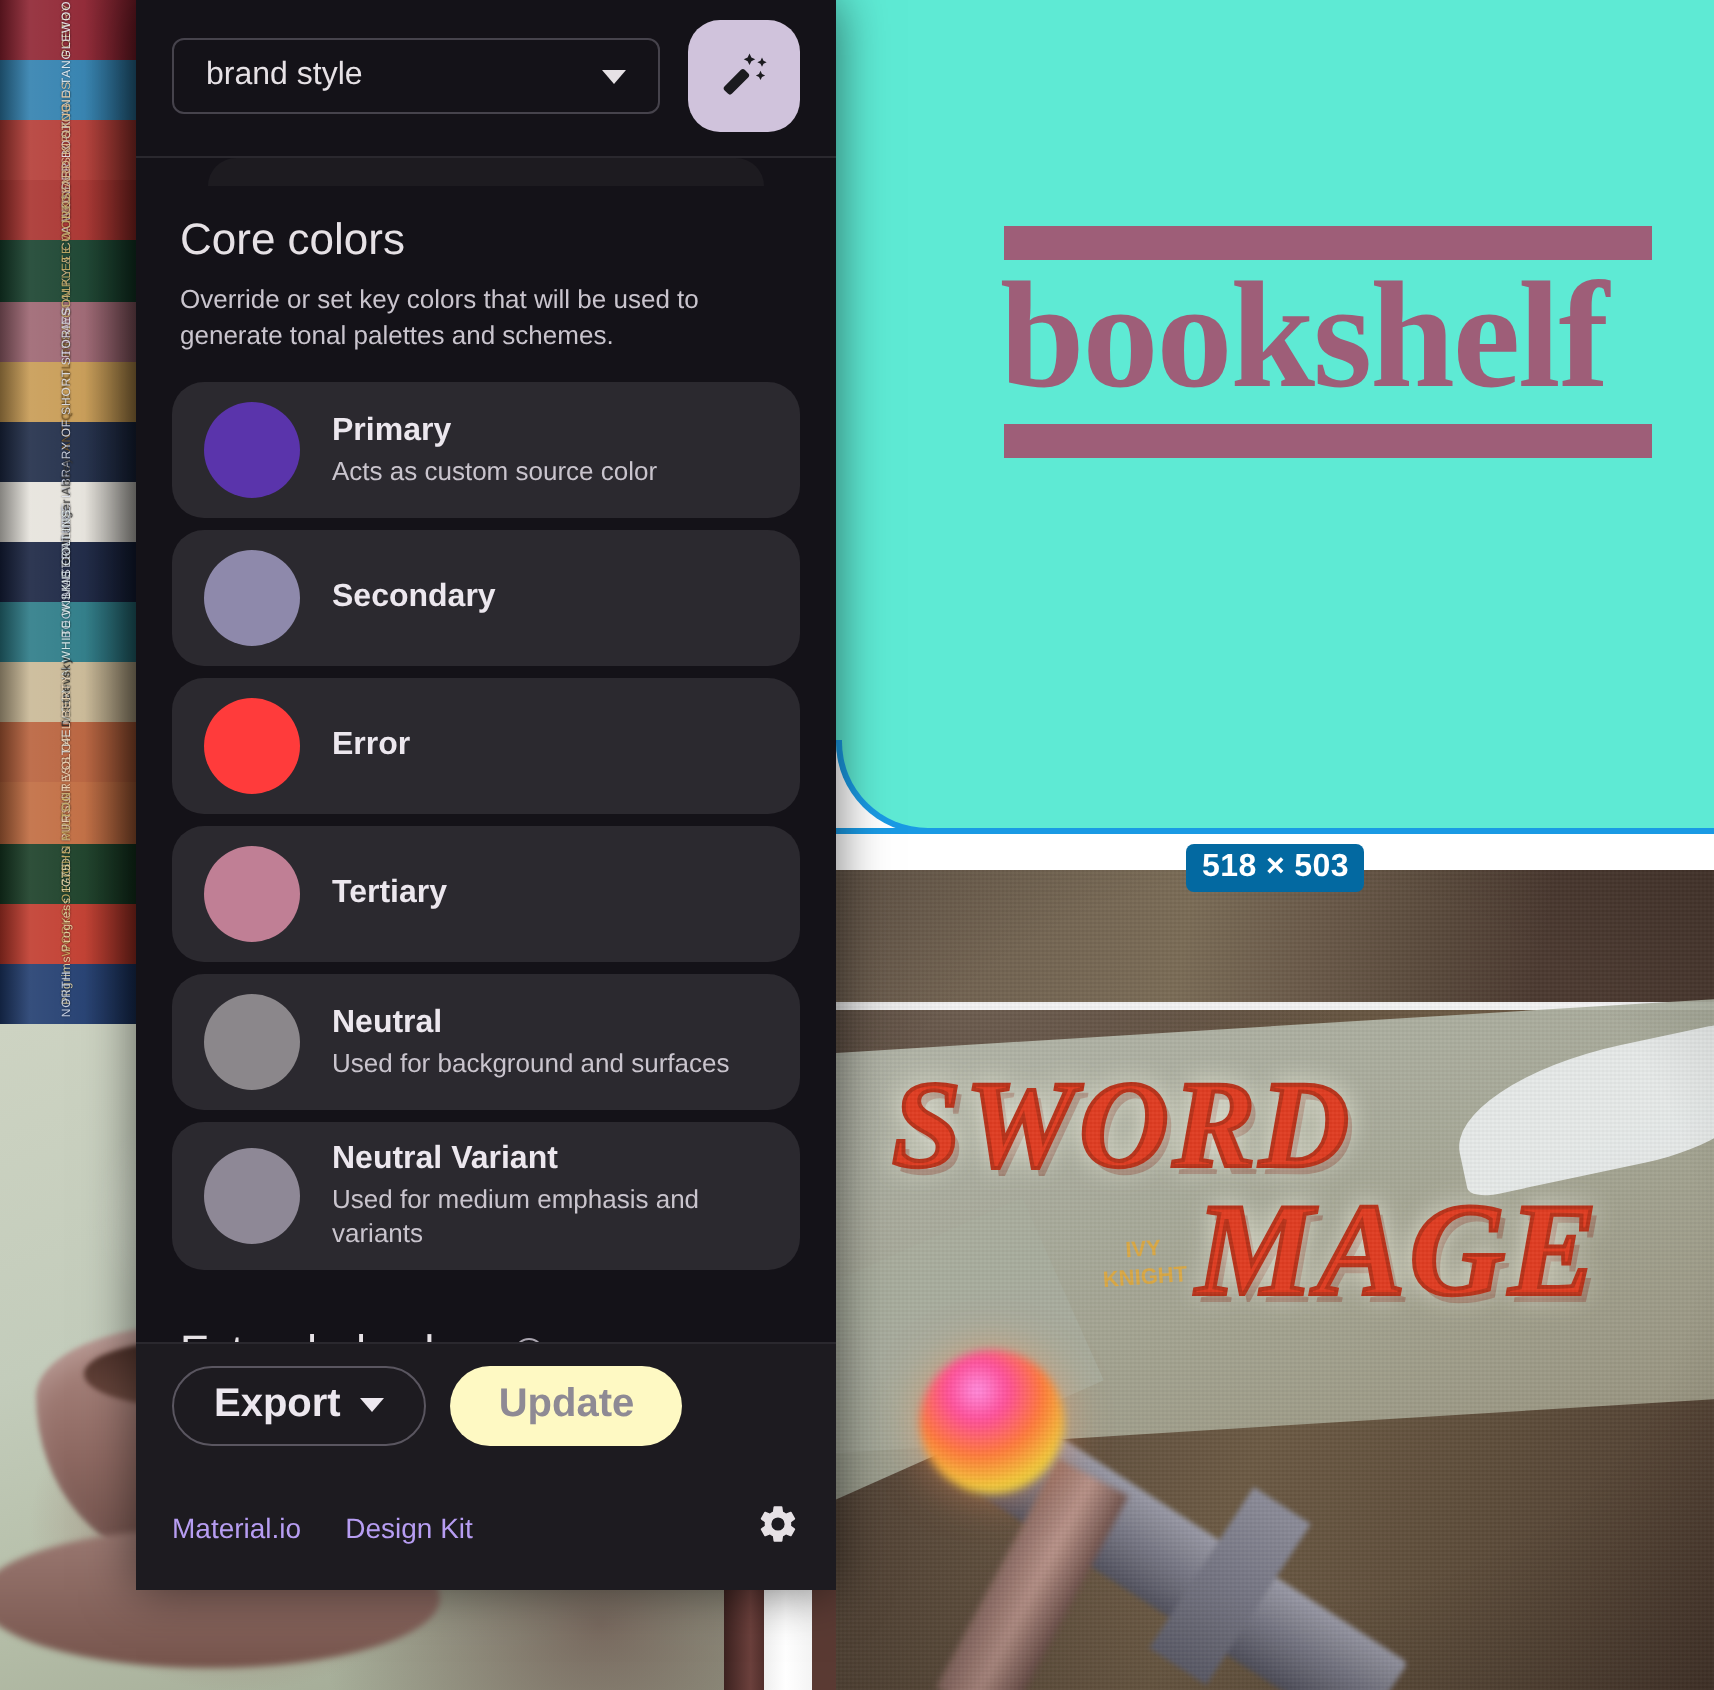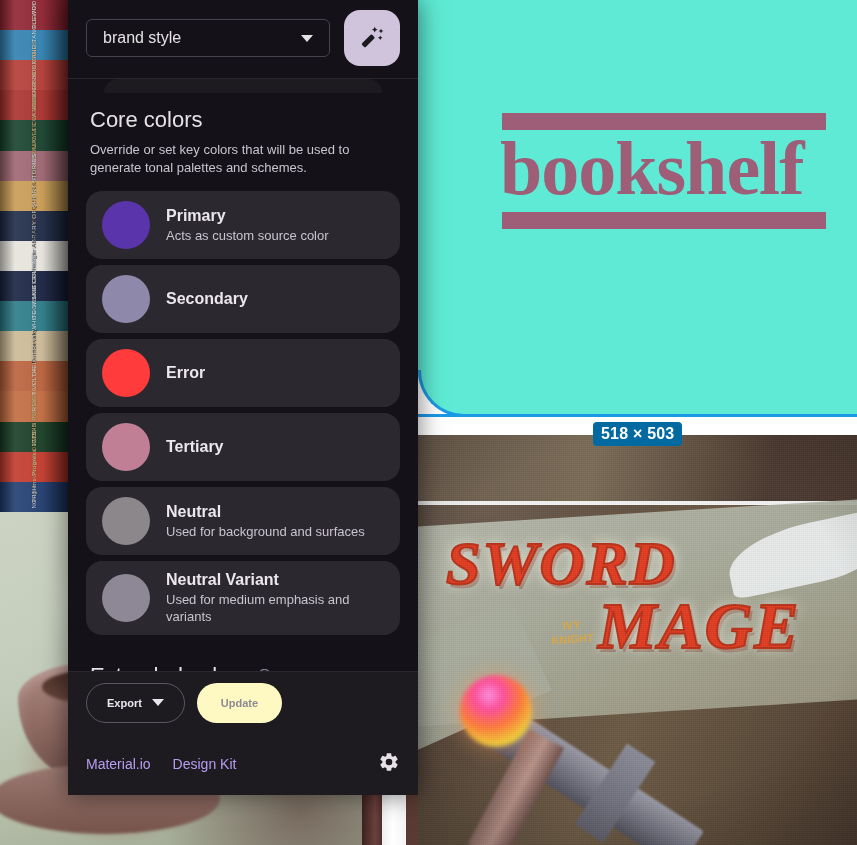--- a/index.html
+++ b/index.html
@@ -277,21 +277,21 @@
   .swatch-sub { font-size: 13px; line-height: 17px; color: #c9c4cd; max-width: 205px; }
 
   
   .panel-actions {
     flex: 0 0 auto; height: 62px;
     display: flex; align-items: center; gap: 12px;
     padding: 0 18px; background: #1d1b20;
     border-top: 1px solid #2a282e;
   }
   .btn {
-    height: 40px; border-radius: 22px; font-size: 11px; font-weight: 700;
+    height: 40px; border-radius: 22px; font-size: 20px; font-weight: 700;
     display: flex; align-items: center; justify-content: center; gap: 10px;
     cursor: pointer; background: transparent;
   }
   .btn-export { padding: 0 20px; border: 1px solid #5a5660; color: #ece7ee; }
   .btn-export .caret { border-top-color: #ece7ee; }
   .btn-cancel { padding: 0 24px; border: 1px solid #46434c; color: #8e8a94; margin-left: auto; }
   .btn-update { padding: 0 24px; border: none; background: #fef9c3; color: #8e8a94; }
 
   
   .panel-foot {

